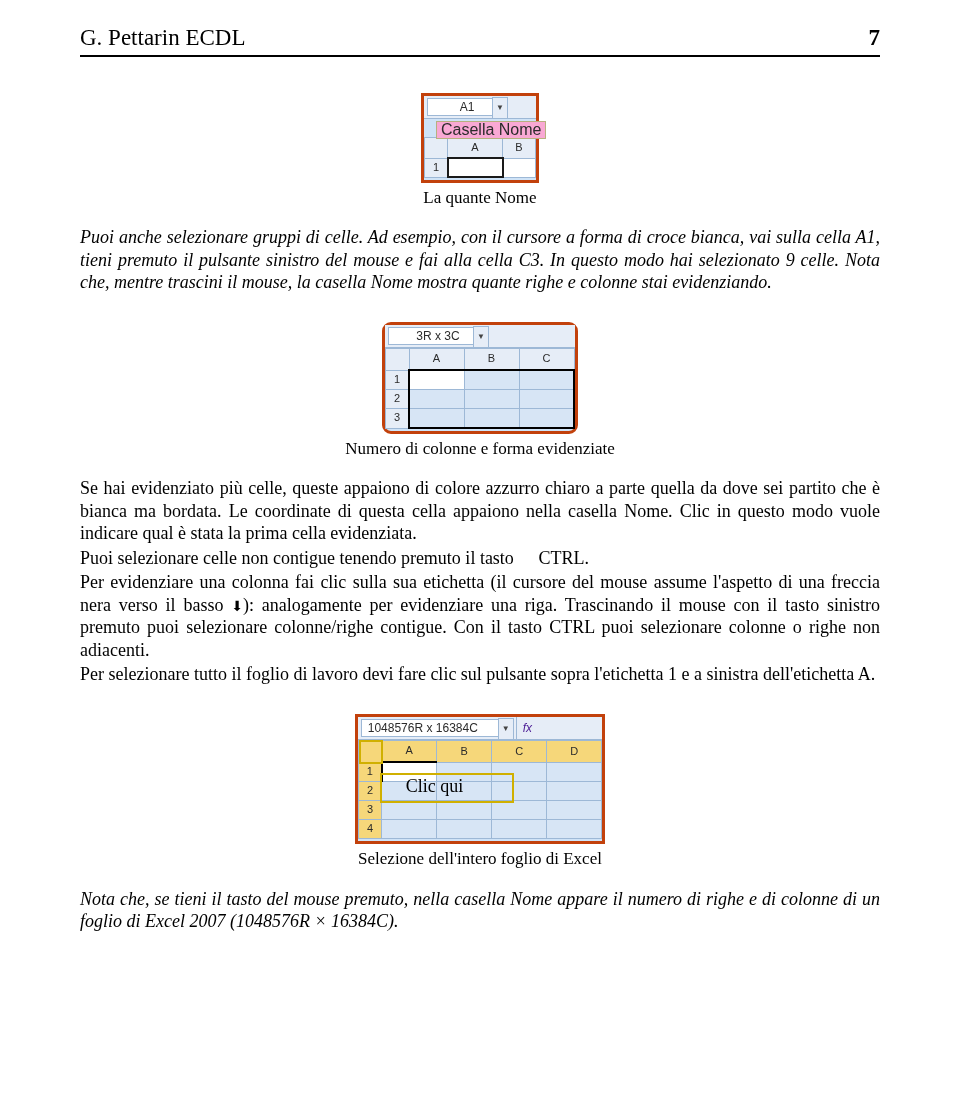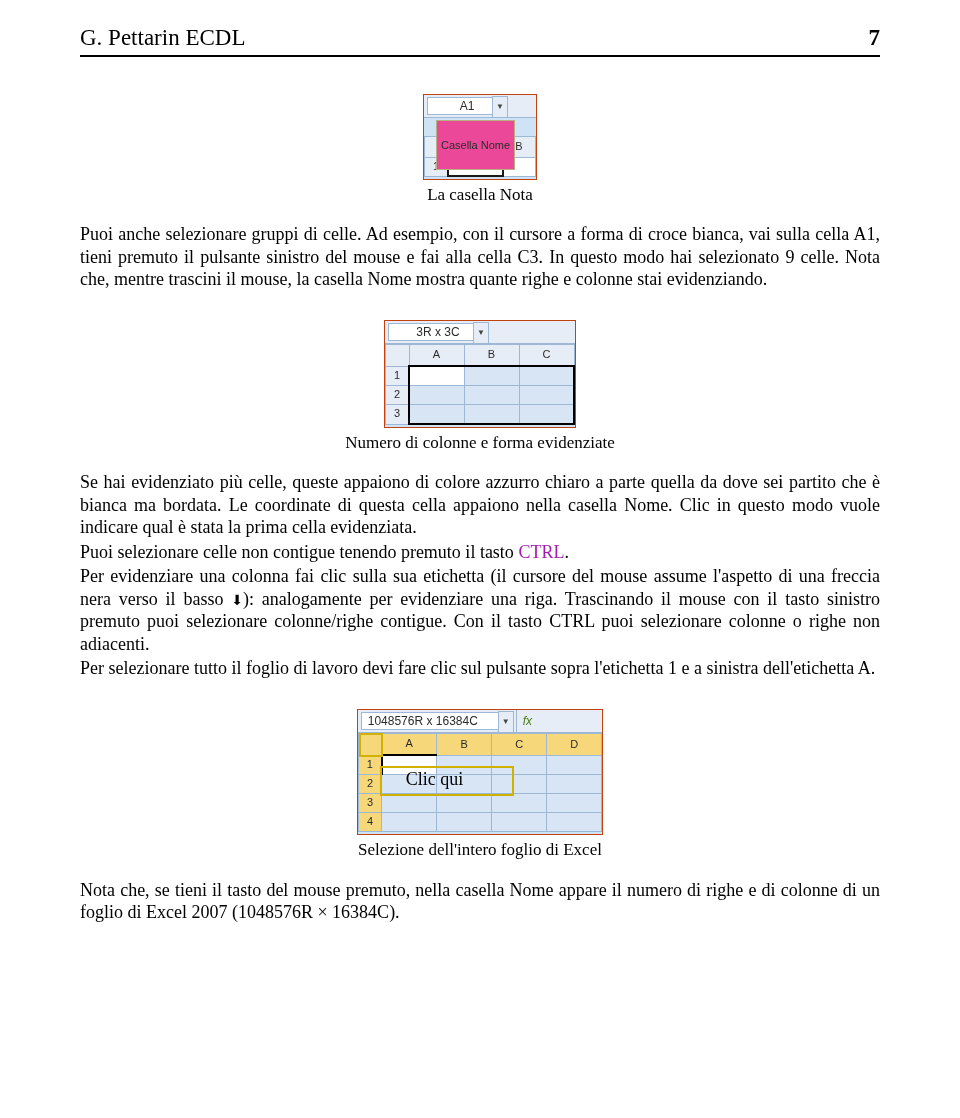--- a/index.html
+++ b/index.html
@@ -30,32 +30,33 @@
     margin: 4px 0 4px 0;
   }
   .caption {
     text-align: center;
     font-size: 17px;
     margin: 2px 0 18px 0;
   }
   p.body {
     margin: 0 0 2px 0;
     text-align: justify;
+    font-style: italic;
   }
   p.block {
     margin: 0 0 2px 0;
     text-align: justify;
   }
-  .ctrl { color: #a21caf; }
+  .ctrl { color: #000000; margin-left: 20px; }
 
   
   .excel-widget {
     display: inline-block;
     background: #cfe3f7;
-    border: 1px solid #c2410c;
+    border: 3px solid #c2410c;
     font-family: "Segoe UI", Tahoma, Arial, sans-serif;
     font-size: 12px;
     color: #2b2b2b;
   }
   .namebox-row {
     display: flex;
     align-items: center;
     background: #e6edf7;
     border-bottom: 1px solid #9db8d6;
     height: 22px;
@@ -82,24 +83,24 @@
     display: flex;
     align-items: center;
     justify-content: center;
     font-size: 8px;
     color: #444;
   }
   .tooltip {
     position: absolute;
     top: 22px;
     left: 8px;
-    background: #ec4899;
+    background: #f9a8d4;
     border: 1px solid #b8b080;
-    padding: 16px 4px;
-    font-size: 11px;
+    padding: 0 4px;
+    font-size: 16px;
     white-space: nowrap;
   }
   .sheet {
     border-collapse: collapse;
     font-size: 11px;
   }
   .sheet th, .sheet td {
     border: 1px solid #9db8d6;
   }
   .sheet th.col {
@@ -121,21 +122,21 @@
   .sheet td.cell {
     background: #fff;
     height: 16px;
   }
   .selected {
     outline: 2px solid #1a1a1a;
     outline-offset: -1px;
   }
   .fx-label {
     font-style: italic;
-    color: #4d7c0f;
+    color: #4c1d95;
     padding: 0 6px;
     border-left: 1px solid #9db8d6;
     line-height: 22px;
   }
   .highlight-box {
     position: absolute;
     border: 2px solid #d0b000;
     background: rgba(255,240,120,0.0);
     pointer-events: none;
   }
@@ -183,29 +184,29 @@
       </tr>
       <tr>
         <th class="row">1</th>
         <td class="cell selected"></td>
         <td class="cell"></td>
       </tr>
     </tbody>
       </table>
   </div>
 </div>
-<div class="caption">La casella Nota</div>
+<div class="caption">La quante Nome</div>
 
 <p class="body">Puoi anche selezionare gruppi di celle. Ad esempio, con il cursore a forma di croce bianca, vai sulla cella A1, tieni premuto il pulsante sinistro del mouse e fai alla cella C3. In questo modo hai selezionato 9 celle. Nota che, mentre trascini il mouse, la casella Nome mostra quante righe e colonne stai evidenziando.</p>
 
 <br>
 
 
 <div class="figure">
-  <div class="excel-widget" style="padding-bottom:2px;">
+  <div class="excel-widget" style="padding-bottom:2px;border-radius:9px;">
     <div class="namebox-row">
       <div class="namebox" style="width:90px;">
         <span>3R x 3C</span>
         <span class="dd">▼</span>
       </div>
     </div>
     <table class="sheet">
       <tbody>
           <tr>
         <th class="corner"></th>

